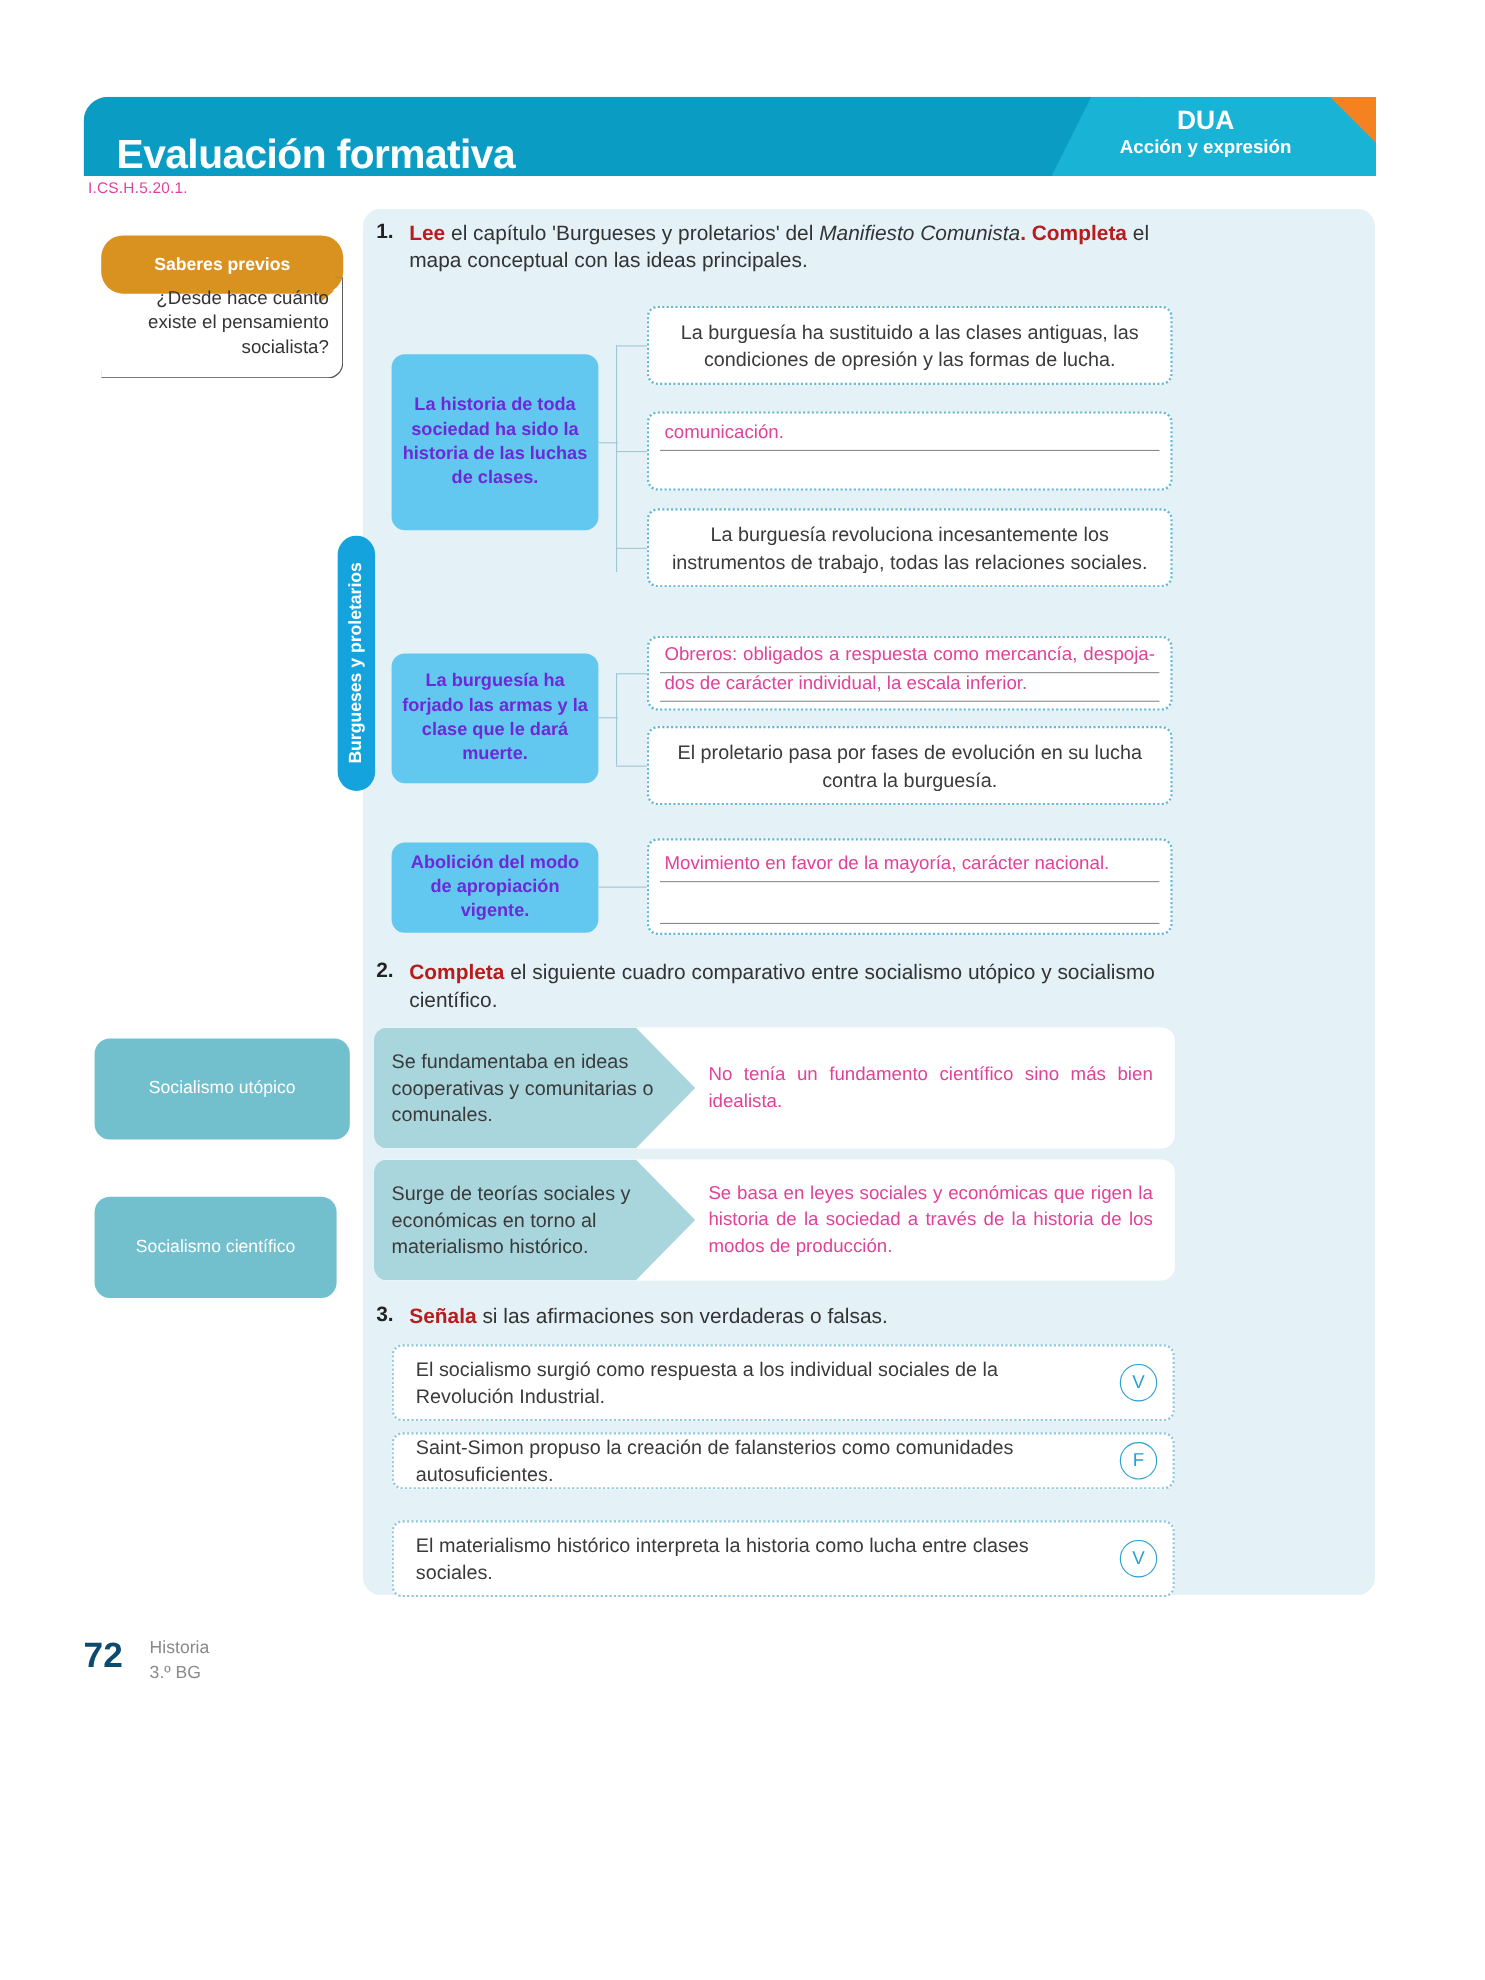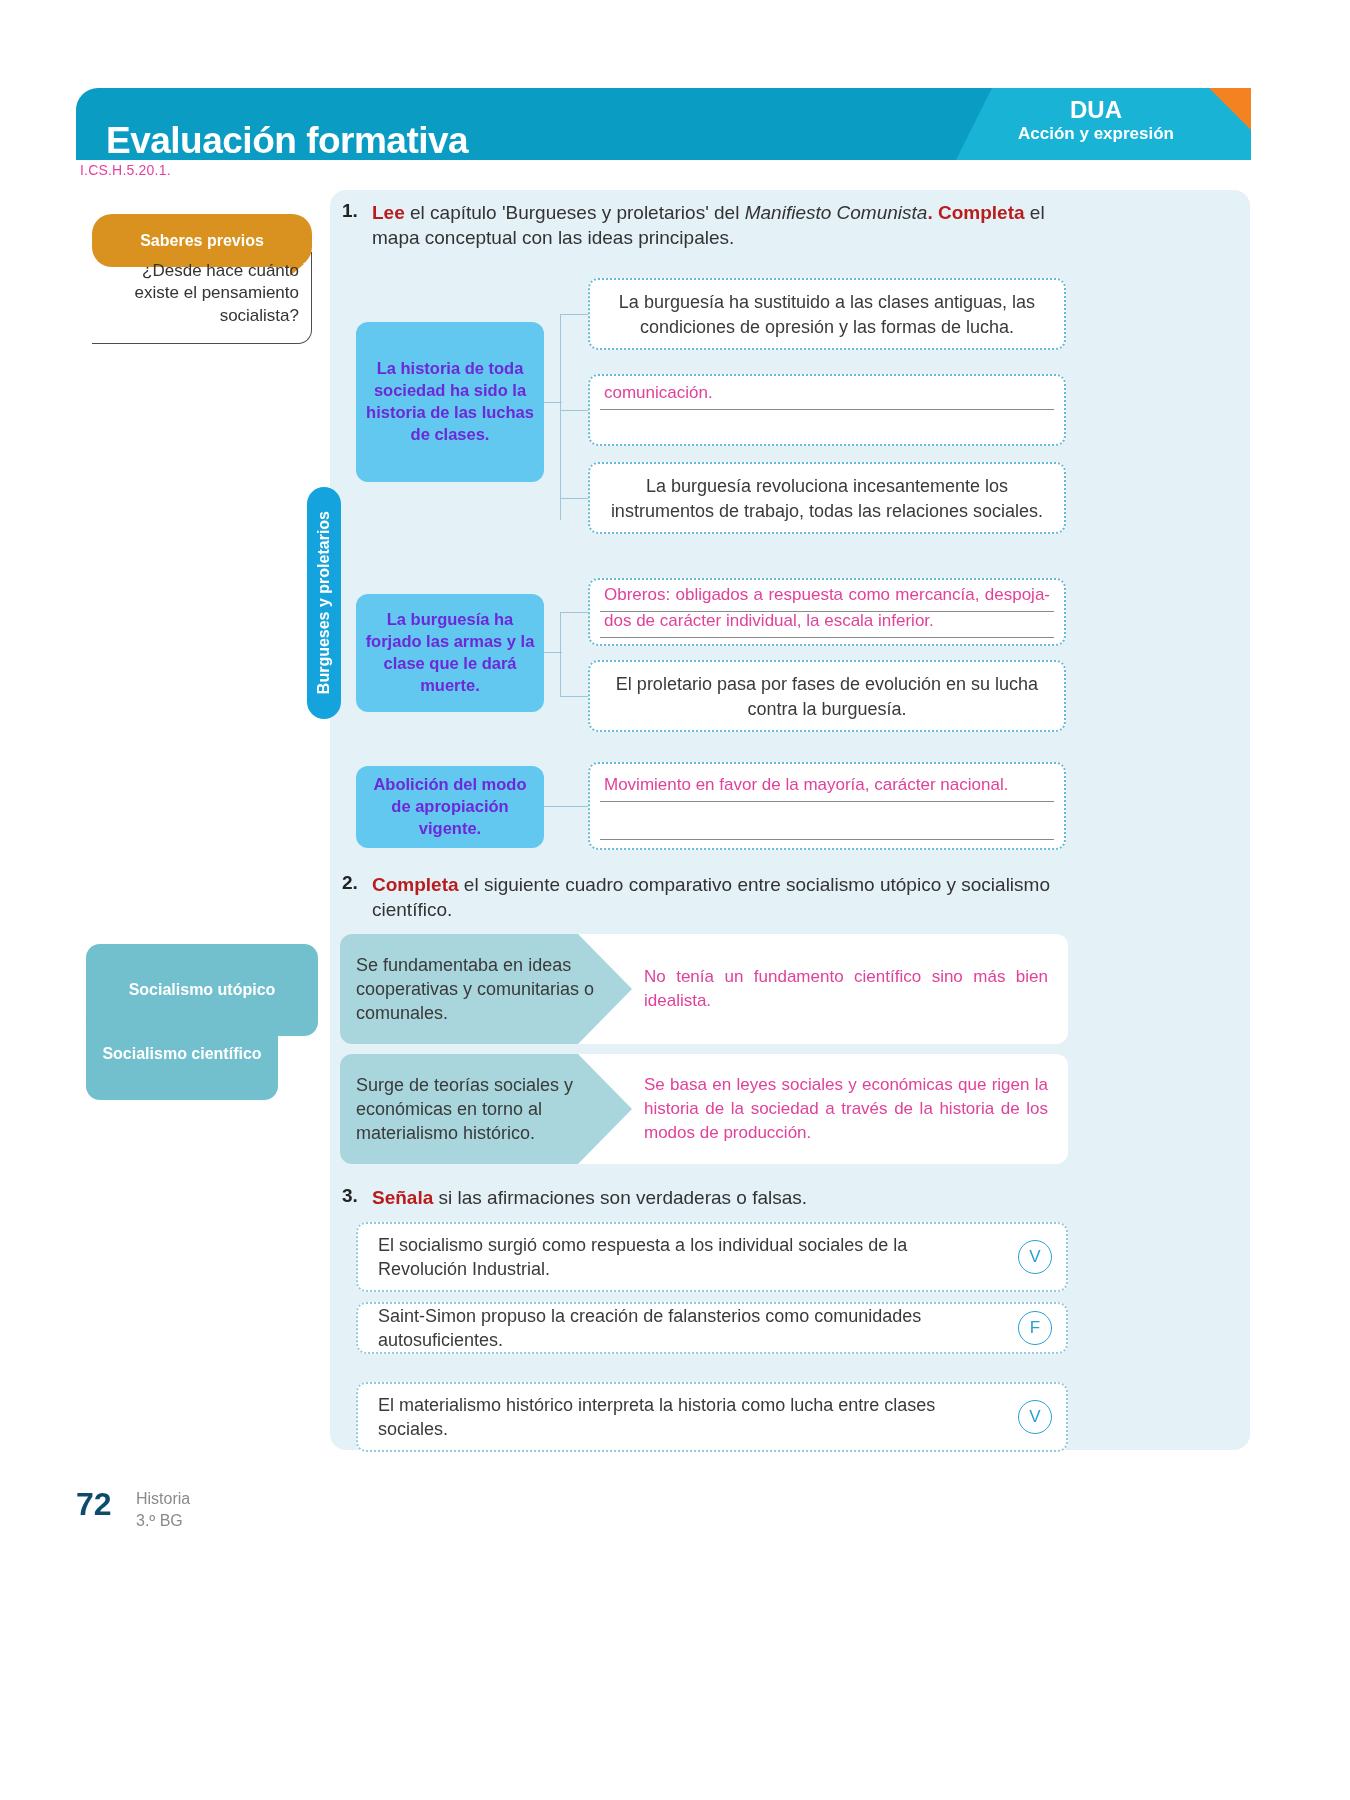--- a/index.html
+++ b/index.html
@@ -176,26 +176,26 @@
   #a3{ left:588px; top:462px; width:478px; height:72px; }
   #a4{ left:588px; top:578px; width:478px; height:68px; }
   #a5{ left:588px; top:660px; width:478px; height:72px; }
   #a6{ left:588px; top:762px; width:478px; height:88px; }
 
   
   .side-label{
     position:absolute;
     background:#72bfce;
     border-radius:14px;
-    color:#ffffff; font-size:16px; font-weight:700;
+    color:#ffffff; font-size:16px; font-weight:400;
     display:flex; align-items:center; justify-content:center;
     text-align:center;
   }
   #side1{ left:86px; top:944px; width:232px; height:92px; }
-  #side2{ left:86px; top:1008px; width:192px; height:92px; }
+  #side2{ left:86px; top:1088px; width:220px; height:92px; }
 
   .cmp-row{
     position:absolute;
     background:#ffffff;
     border-radius:12px;
   }
   #cmp1{ left:340px; top:934px; width:728px; height:110px; }
   #cmp2{ left:340px; top:1054px; width:728px; height:110px; }
 
   .cmp-left{

